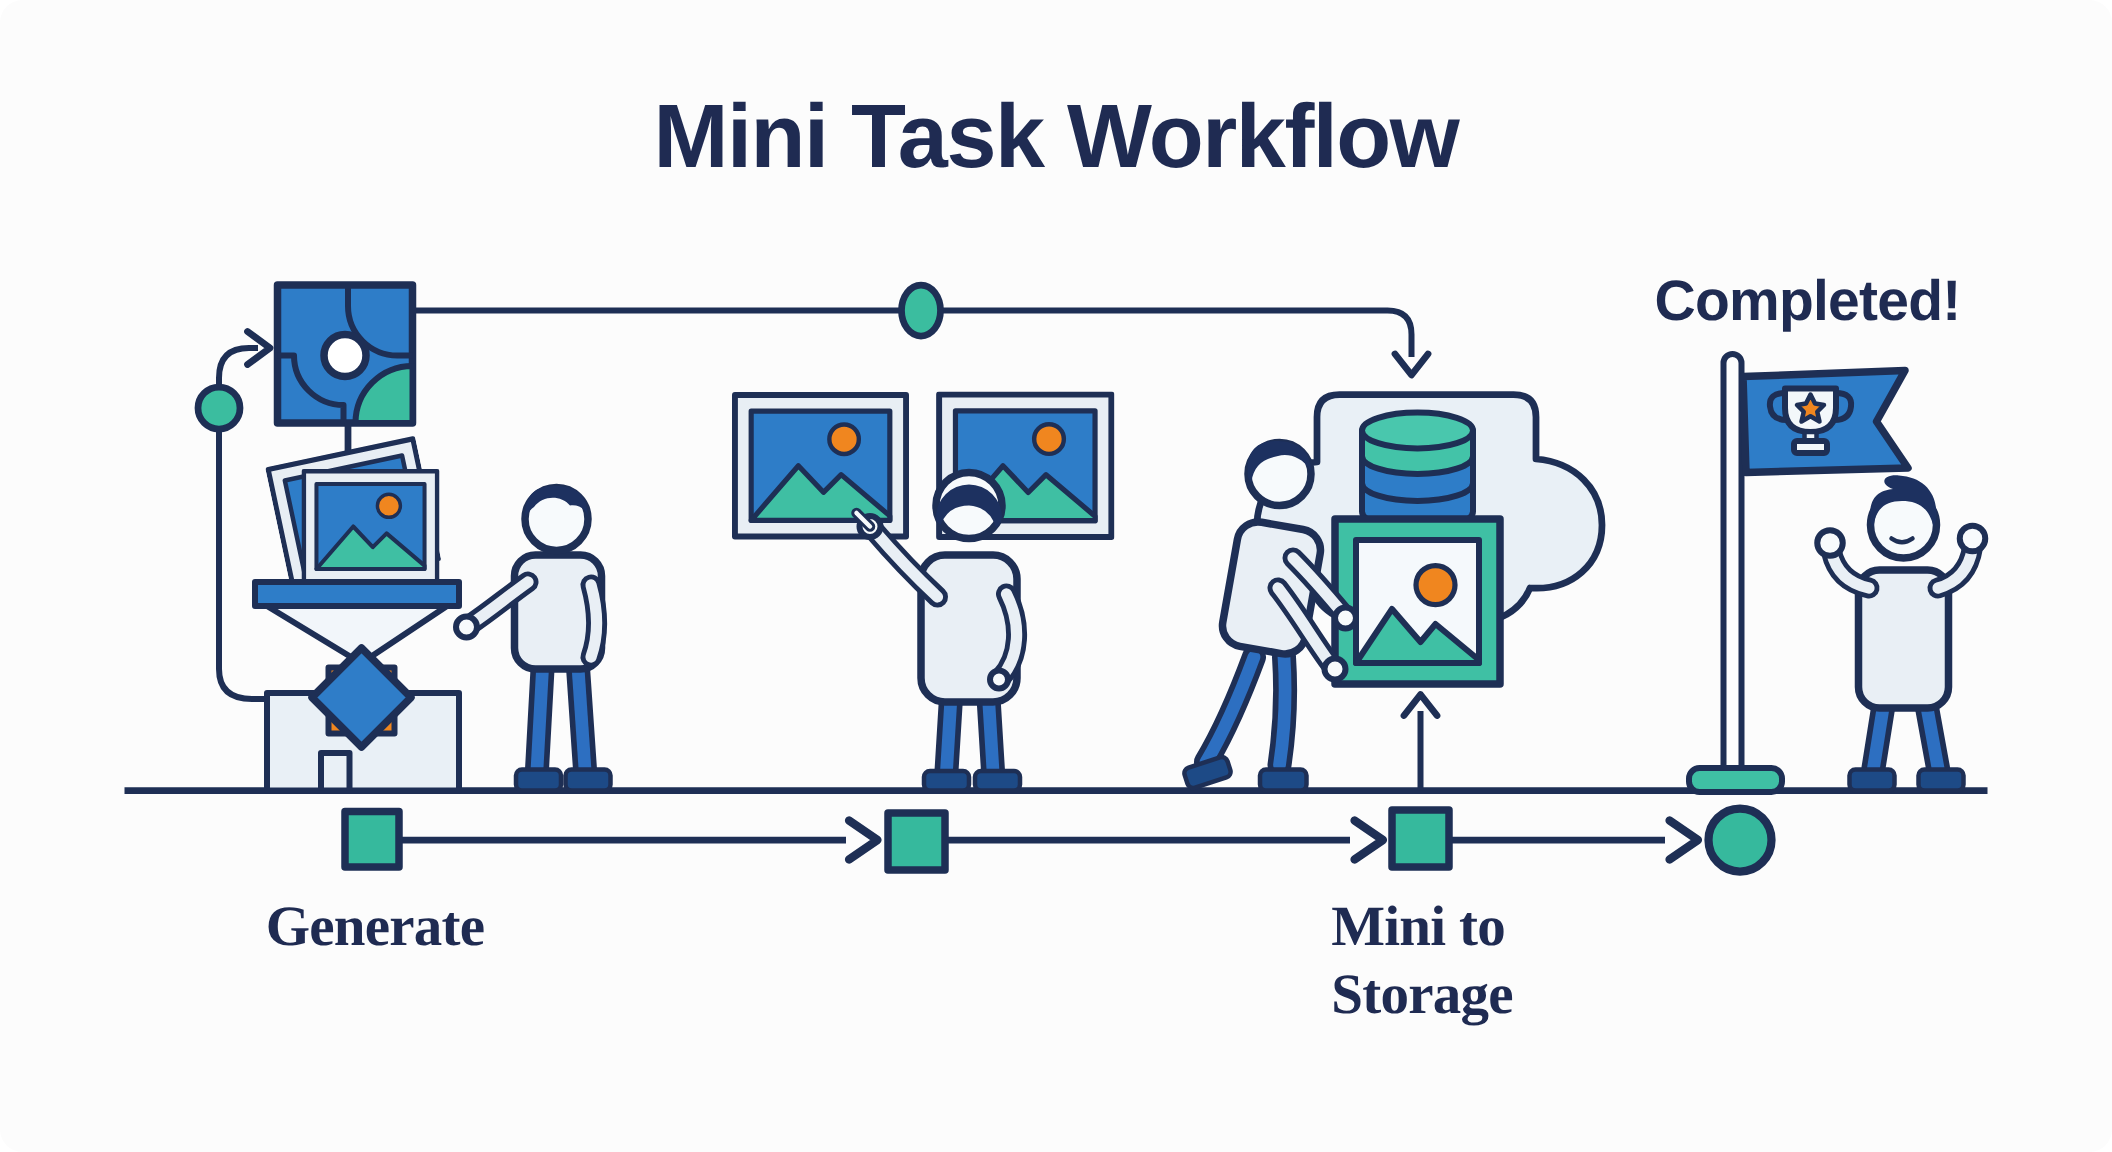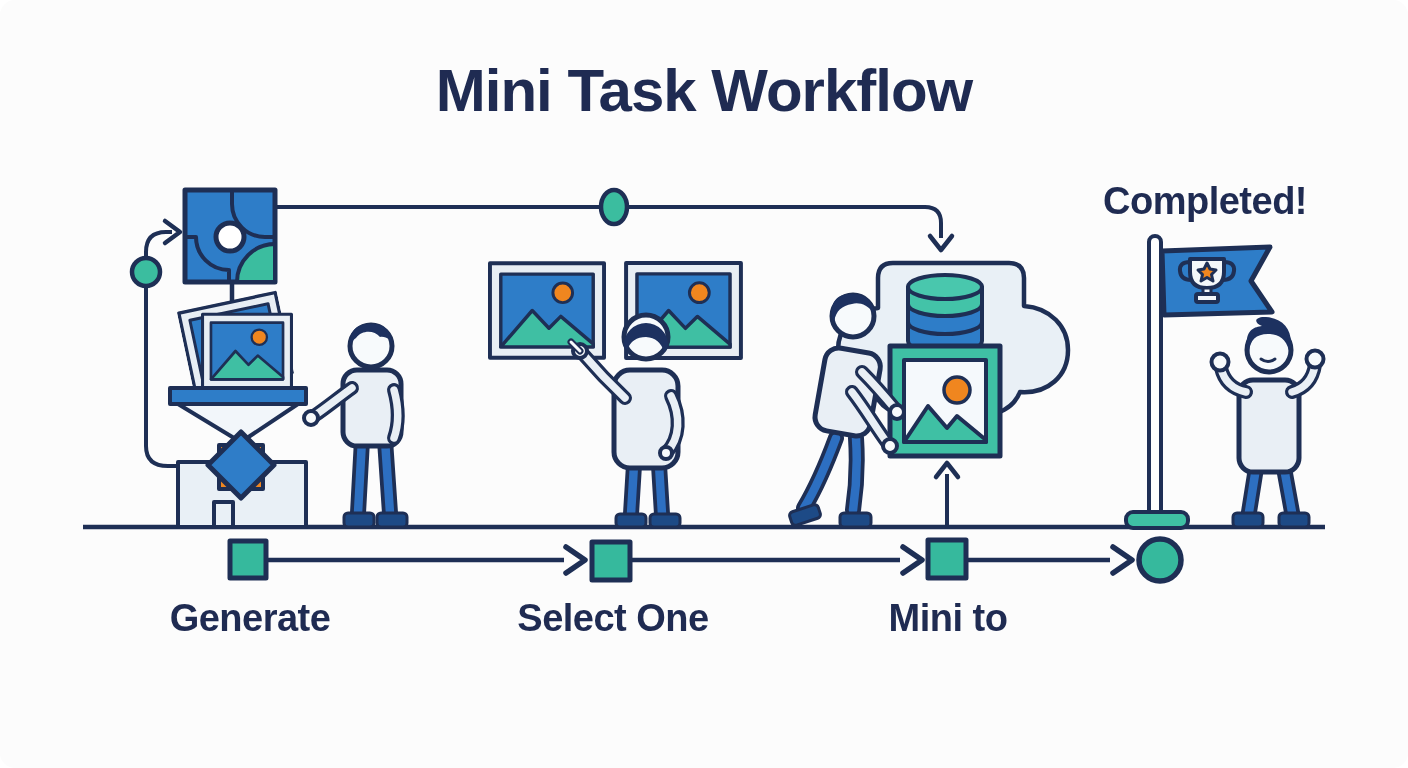--- a/index.html
+++ b/index.html
@@ -21,21 +21,21 @@
   .title{
     position:absolute;top:56px;left:0;width:100%;text-align:center;
     font-size:60px;font-weight:700;letter-spacing:-1px;color:#1f2b52;
   }
   .completed{
     position:absolute;top:180px;left:1205px;transform:translateX(-50%);
     font-size:38px;font-weight:700;letter-spacing:-0.5px;color:#1f2b52;white-space:nowrap;
   }
   .step-label{
     position:absolute;top:596px;transform:translateX(-50%);
-    font-size:38px;font-weight:700;letter-spacing:-0.5px;color:#1f2b52;line-height:45px;
+    font-size:38px;font-weight:700;letter-spacing:-0.5px;color:#1f2b52;line-height:45px;font-family:Liberation Serif, serif;
   }
   .lbl-line{display:block;white-space:nowrap;}
 </style>
 </head>
 <body>
 
 <div class="canvas">
 
   <svg class="ill" viewBox="0 0 1408 768">
     <defs>
@@ -219,20 +219,18 @@
       <circle cx="1160" cy="560" r="21" fill="#36b99d" stroke="#1e2f55" stroke-width="5.5"></circle>
     </g>
   </svg>
 
   <div class="title">Mini Task Workflow</div>
   <div class="completed">Completed!</div>
 
   <div class="step-label" style="left:250px">
     <span class="lbl-line">Generate</span>
   </div>
-  <div class="step-label" style="left:613px">
-    <span class="lbl-line">Select One</span>
-  </div>
   <div class="step-label" style="left:948px">
     <span class="lbl-line">Mini to</span>
+    <span class="lbl-line">Storage</span>
   </div>
 
 </div>
 
 </body></html>

